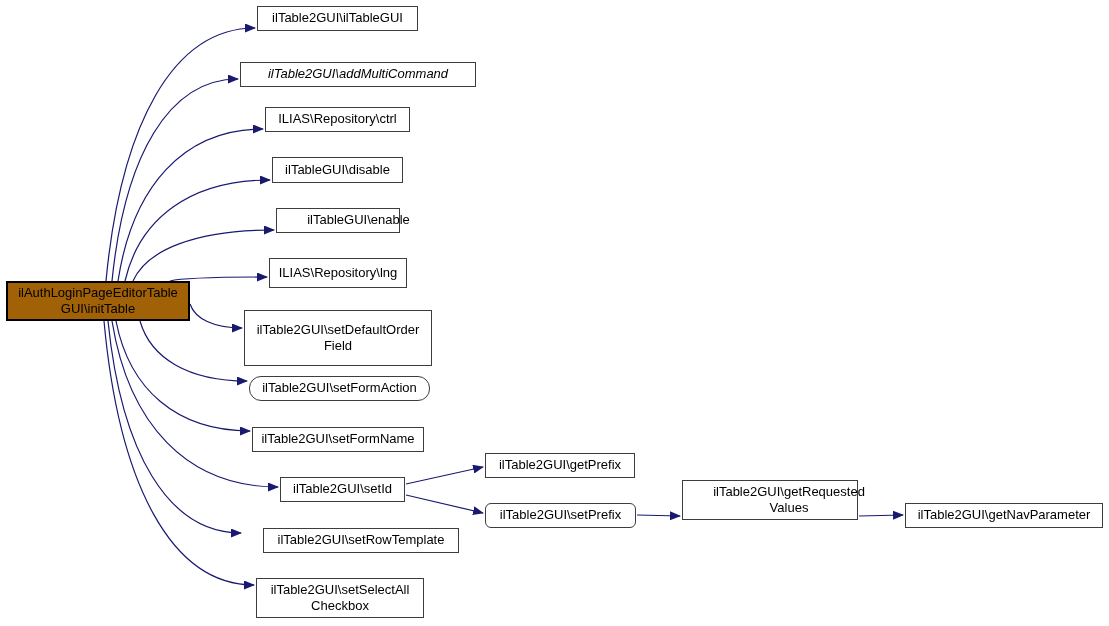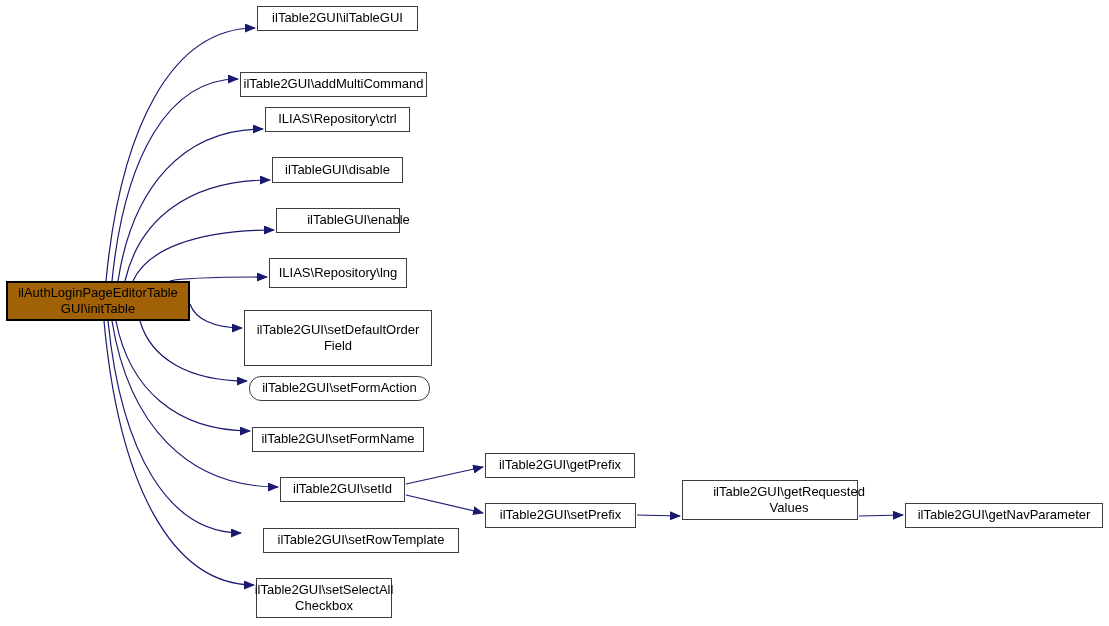--- a/index.html
+++ b/index.html
@@ -61,32 +61,32 @@
       <path d="M104,321 C119,484.68 171.5,585 254,585" fill="none" stroke="#191970" stroke-width="1.2" marker-end="url(#arrow)"></path>
       <path d="M406,484 L483,467" fill="none" stroke="#191970" stroke-width="1.2" marker-end="url(#arrow)"></path>
       <path d="M406,495 L483,513" fill="none" stroke="#191970" stroke-width="1.2" marker-end="url(#arrow)"></path>
       <path d="M637,515 L680,516" fill="none" stroke="#191970" stroke-width="1.2" marker-end="url(#arrow)"></path>
       <path d="M859,516 L903,515" fill="none" stroke="#191970" stroke-width="1.2" marker-end="url(#arrow)"></path>
     </svg>
   <div id="node-layer">
       <div class="node main" style="left: 6px; top: 281px; width: 184px; height: 40px;">ilAuthLoginPageEditorTable
 GUI\initTable</div>
       <div class="node" style="left: 257px; top: 6px; width: 161px; height: 25px;">ilTable2GUI\ilTableGUI</div>
-      <div class="node" style="left: 240px; top: 72px; width: 187px; height: 25px;">ilTable2GUI\addMultiCommand</div>
+      <div class="node" style="left: 240px; top: 62px; width: 236px; height: 25px; font-style: italic;">ilTable2GUI\addMultiCommand</div>
       <div class="node" style="left: 265px; top: 107px; width: 145px; height: 25px;">ILIAS\Repository\ctrl</div>
       <div class="node" style="left: 272px; top: 157px; width: 131px; height: 26px;">ilTableGUI\disable</div>
       <div class="node" style="left: 276px; top: 208px; width: 124px; height: 25px; padding-left: 41px;">ilTableGUI\enable</div>
       <div class="node" style="left: 269px; top: 258px; width: 138px; height: 30px;">ILIAS\Repository\lng</div>
       <div class="node" style="left: 244px; top: 310px; width: 188px; height: 56px;">ilTable2GUI\setDefaultOrder
 Field</div>
       <div class="node" style="left: 249px; top: 376px; width: 181px; height: 25px; border-radius: 12px;">ilTable2GUI\setFormAction</div>
       <div class="node" style="left: 252px; top: 427px; width: 172px; height: 25px;">ilTable2GUI\setFormName</div>
       <div class="node" style="left: 280px; top: 477px; width: 125px; height: 25px;">ilTable2GUI\setId</div>
       <div class="node" style="left: 243px; top: 528px; width: 196px; height: 25px; margin-left: 20px;">ilTable2GUI\setRowTemplate</div>
-      <div class="node" style="left: 256px; top: 578px; width: 136px; height: 40px;">ilTable2GUI\setSelectAll
+      <div class="node" style="left: 256px; top: 578px; width: 168px; height: 40px;">ilTable2GUI\setSelectAll
 Checkbox</div>
       <div class="node" style="left: 485px; top: 453px; width: 150px; height: 25px;">ilTable2GUI\getPrefix</div>
-      <div class="node" style="left: 485px; top: 503px; width: 151px; height: 25px;">ilTable2GUI\setPrefix</div>
+      <div class="node" style="left: 485px; top: 503px; width: 151px; height: 25px; border-radius: 6px;">ilTable2GUI\setPrefix</div>
       <div class="node" style="left: 682px; top: 480px; width: 176px; height: 40px; padding-left: 38px;">ilTable2GUI\getRequested
 Values</div>
       <div class="node" style="left: 905px; top: 503px; width: 198px; height: 25px;">ilTable2GUI\getNavParameter</div>
     </div>
 </div>
 
 </body></html>

